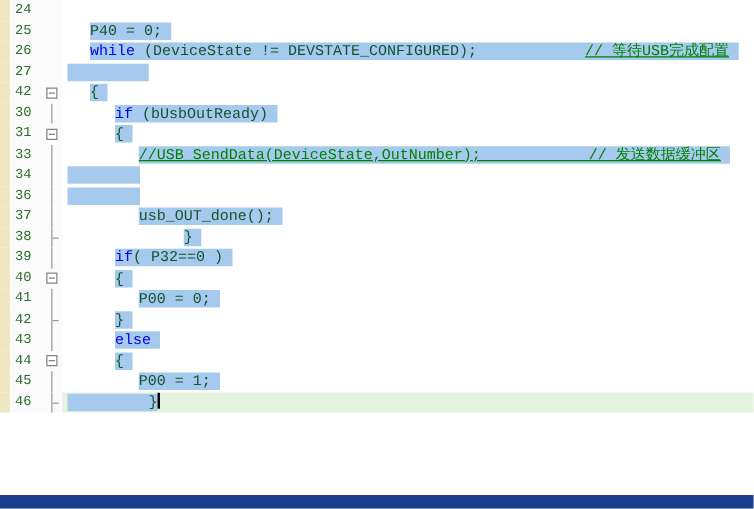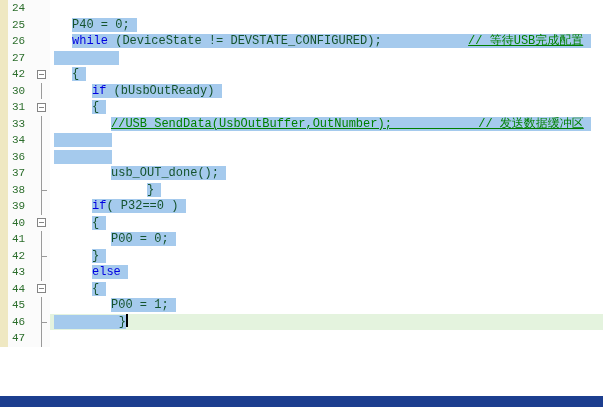--- a/index.html
+++ b/index.html
@@ -97,21 +97,21 @@
           <span class="fold-box"></span>
         </div>
         <div class="code"><span class="indent" style="width: 38px;"></span><span class="sel"><span class="c">{ </span></span></div>
       </div>
       <div class="row">
         <div class="strip"></div>
         <div class="num">33</div>
         <div class="fold">
           <span class="fold-vline"></span>
         </div>
-        <div class="code"><span class="indent" style="width: 57px;"></span><span class="sel"><span class="m">//USB_SendData(UsbOutBuffer,OutNumber);            // 发送数据缓冲区</span><span class="c"> </span></span></div>
+        <div class="code"><span class="indent" style="width: 57px;"></span><span class="sel"><span class="m">//USB_SendData(DeviceState,OutNumber);            // 发送数据缓冲区</span><span class="c"> </span></span></div>
       </div>
       <div class="row">
         <div class="strip"></div>
         <div class="num">34</div>
         <div class="fold">
           <span class="fold-vline"></span>
         </div>
         <div class="code"><span class="sel"><span class="c">        </span></span></div>
       </div>
       <div class="row">
@@ -194,24 +194,16 @@
         </div>
         <div class="code"><span class="indent" style="width: 57px;"></span><span class="sel"><span class="c">P00 = 1; </span></span></div>
       </div>
       <div class="row">
         <div class="strip"></div>
         <div class="num">46</div>
         <div class="fold">
           <span class="fold-tee"></span>
         </div>
         <div class="code current"><span class="sel"><span class="c">         }</span></span><span class="caret"></span></div>
-      </div>
-      <div class="row">
-        <div class="strip"></div>
-        <div class="num">47</div>
-        <div class="fold">
-          <span class="fold-vline"></span>
-        </div>
-        <div class="code"></div>
       </div>
     </div>
 </div>
 <div class="bottombar"></div>
 
 </body></html>

